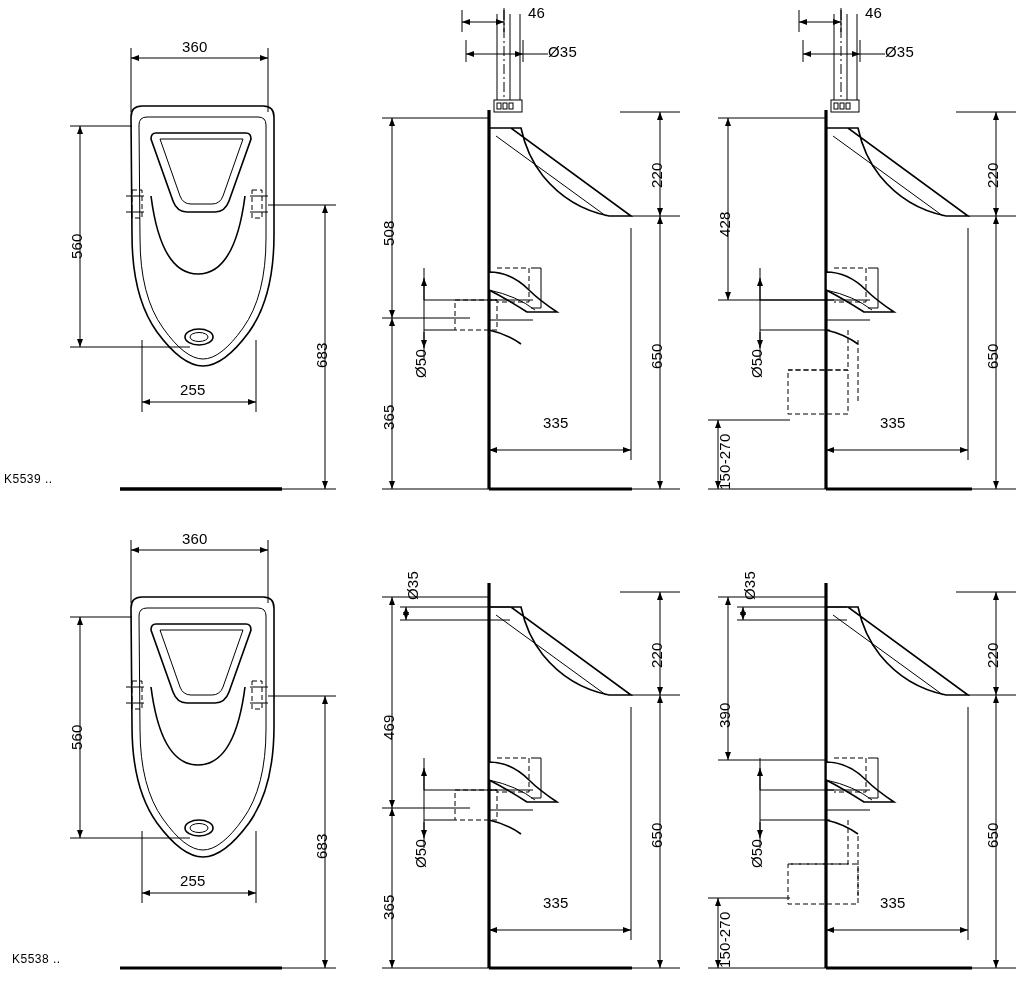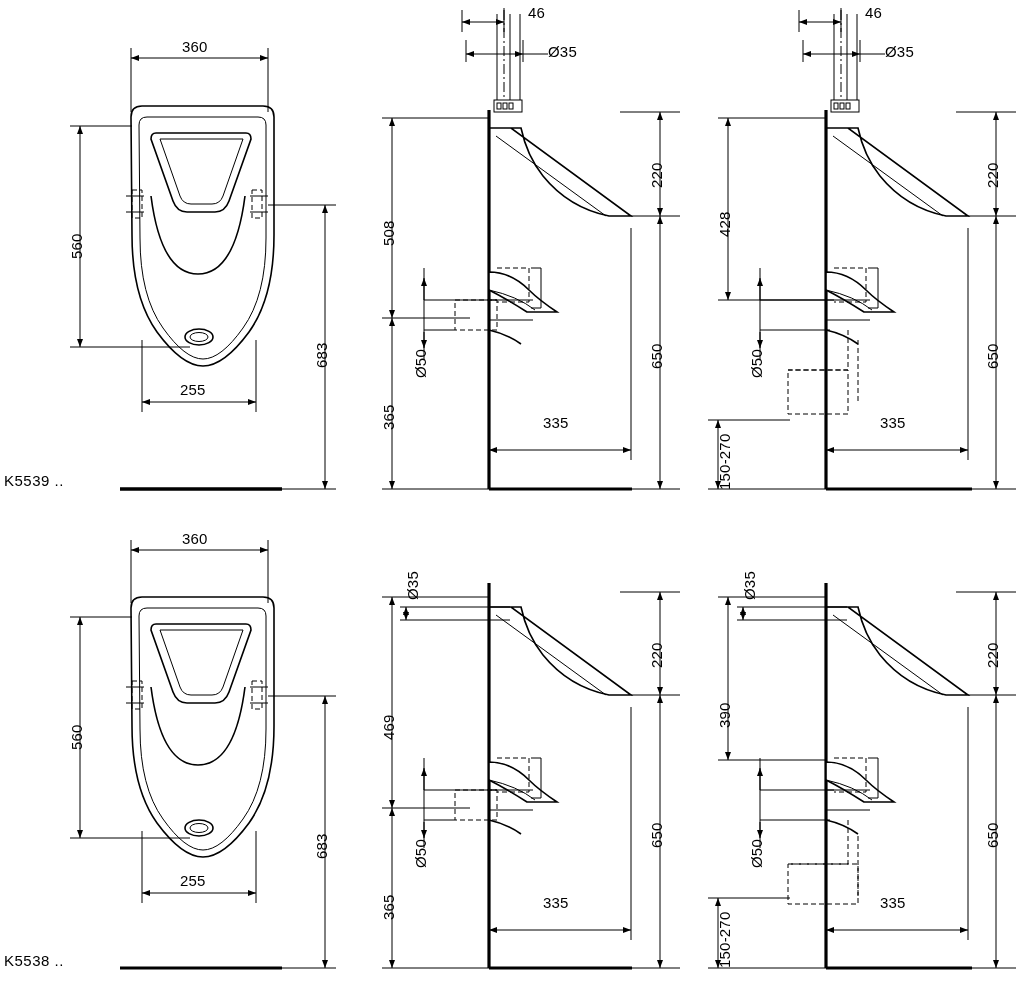--- a/index.html
+++ b/index.html
@@ -1,20 +1,20 @@
 <!DOCTYPE html>
 <html><head>
 <meta charset="utf-8">
 <style>
   html,body{margin:0;padding:0;background:#ffffff;}
   body{width:1024px;height:983px;font-family:"Liberation Sans",sans-serif;color:#000;}
   #sheet{position:relative;width:1024px;height:983px;overflow:hidden;}
   .lbl{position:absolute;font-size:15px;letter-spacing:.2px;white-space:nowrap;}
   .lbl.v{transform-origin:0 0;}
-  .model{position:absolute;font-size:15px;letter-spacing:.5px;white-space:nowrap;}
+  .model{position:absolute;font-size:12px;letter-spacing:.5px;white-space:nowrap;}
   svg{position:absolute;left:0;top:0;}
   .ln{stroke:#000;fill:none;}
   .thin{stroke-width:1;}
   .med{stroke-width:1.6;}
   .thick{stroke-width:3.2;}
   .dash{stroke-dasharray:5 3;stroke-width:1;}
   .cl{stroke-dasharray:10 3 2 3;stroke-width:1;}
   .fillw{fill:#fff;}
 </style>
 </head>
@@ -360,15 +360,15 @@
 
 <div class="lbl v" style="left:741px;top:600px;transform:rotate(-90deg);">Ø35</div>
 <div class="lbl v" style="left:716px;top:728px;transform:rotate(-90deg);">390</div>
 <div class="lbl v" style="left:716px;top:968px;transform:rotate(-90deg);">150-270</div>
 <div class="lbl v" style="left:748px;top:868px;transform:rotate(-90deg);">Ø50</div>
 <div class="lbl v" style="left:984px;top:668px;transform:rotate(-90deg);">220</div>
 <div class="lbl v" style="left:984px;top:848px;transform:rotate(-90deg);">650</div>
 <div class="lbl" style="left:880px;top:894px;">335</div>
 
 <div class="model" style="left:4px;top:472px;">K5539 ..</div>
-<div class="model" style="left:4px;top:952px;">K5538 ..</div>
+<div class="model" style="left:12px;top:952px;">K5538 ..</div>
 
 </div>
 
 </body></html>

